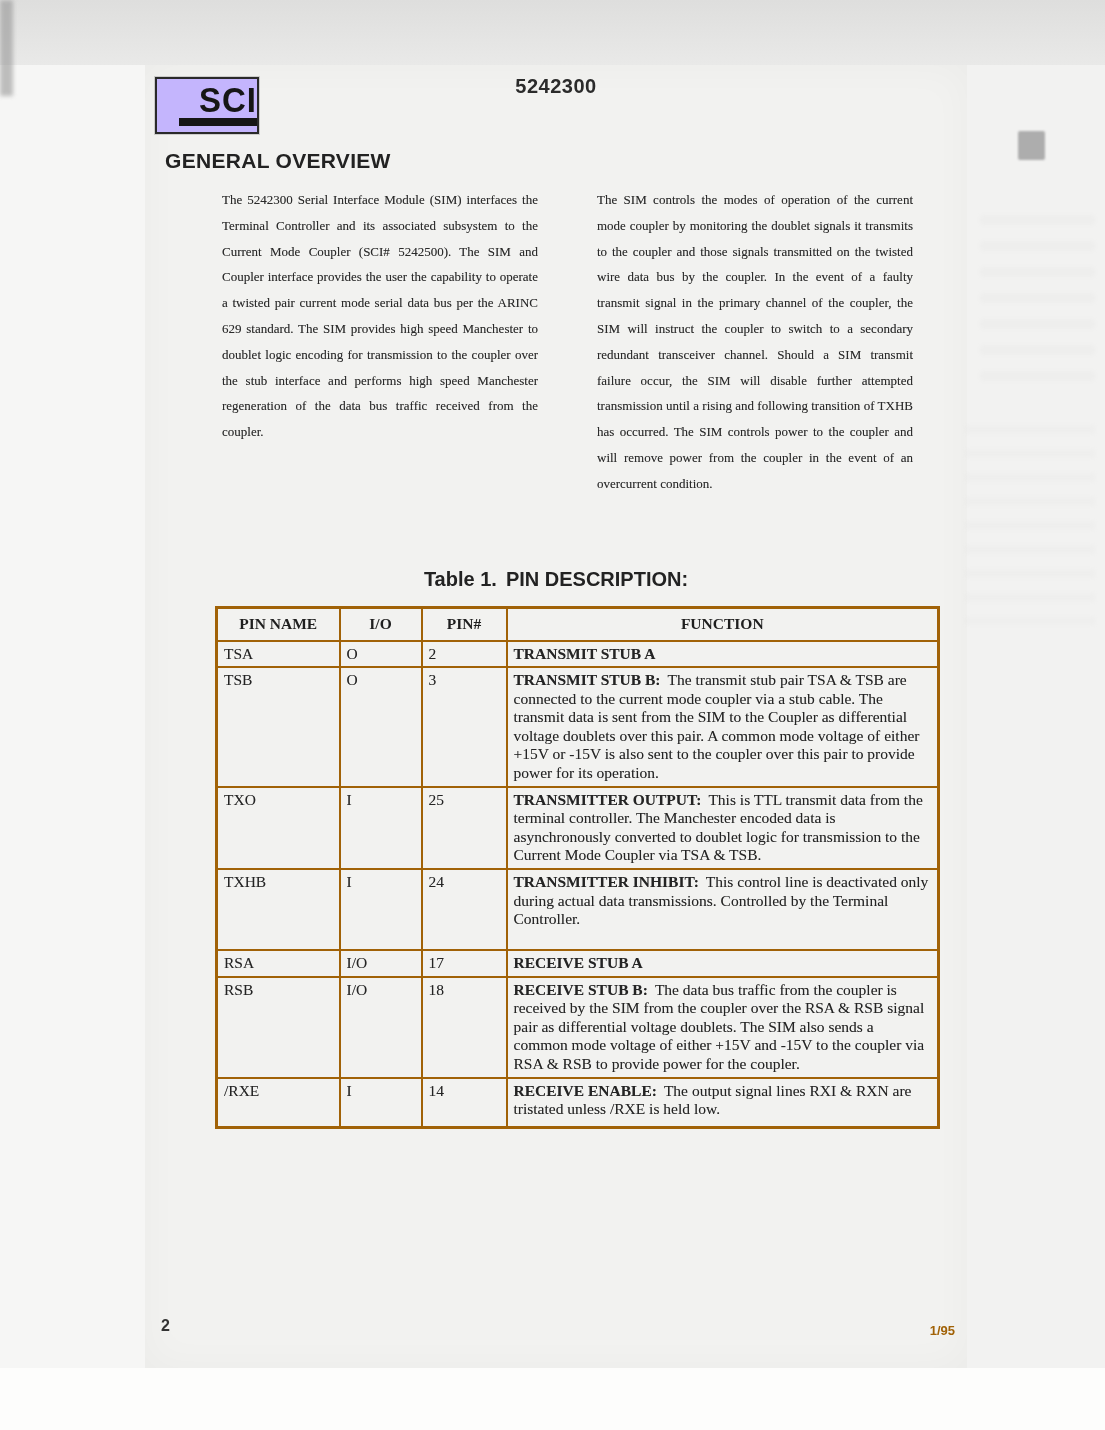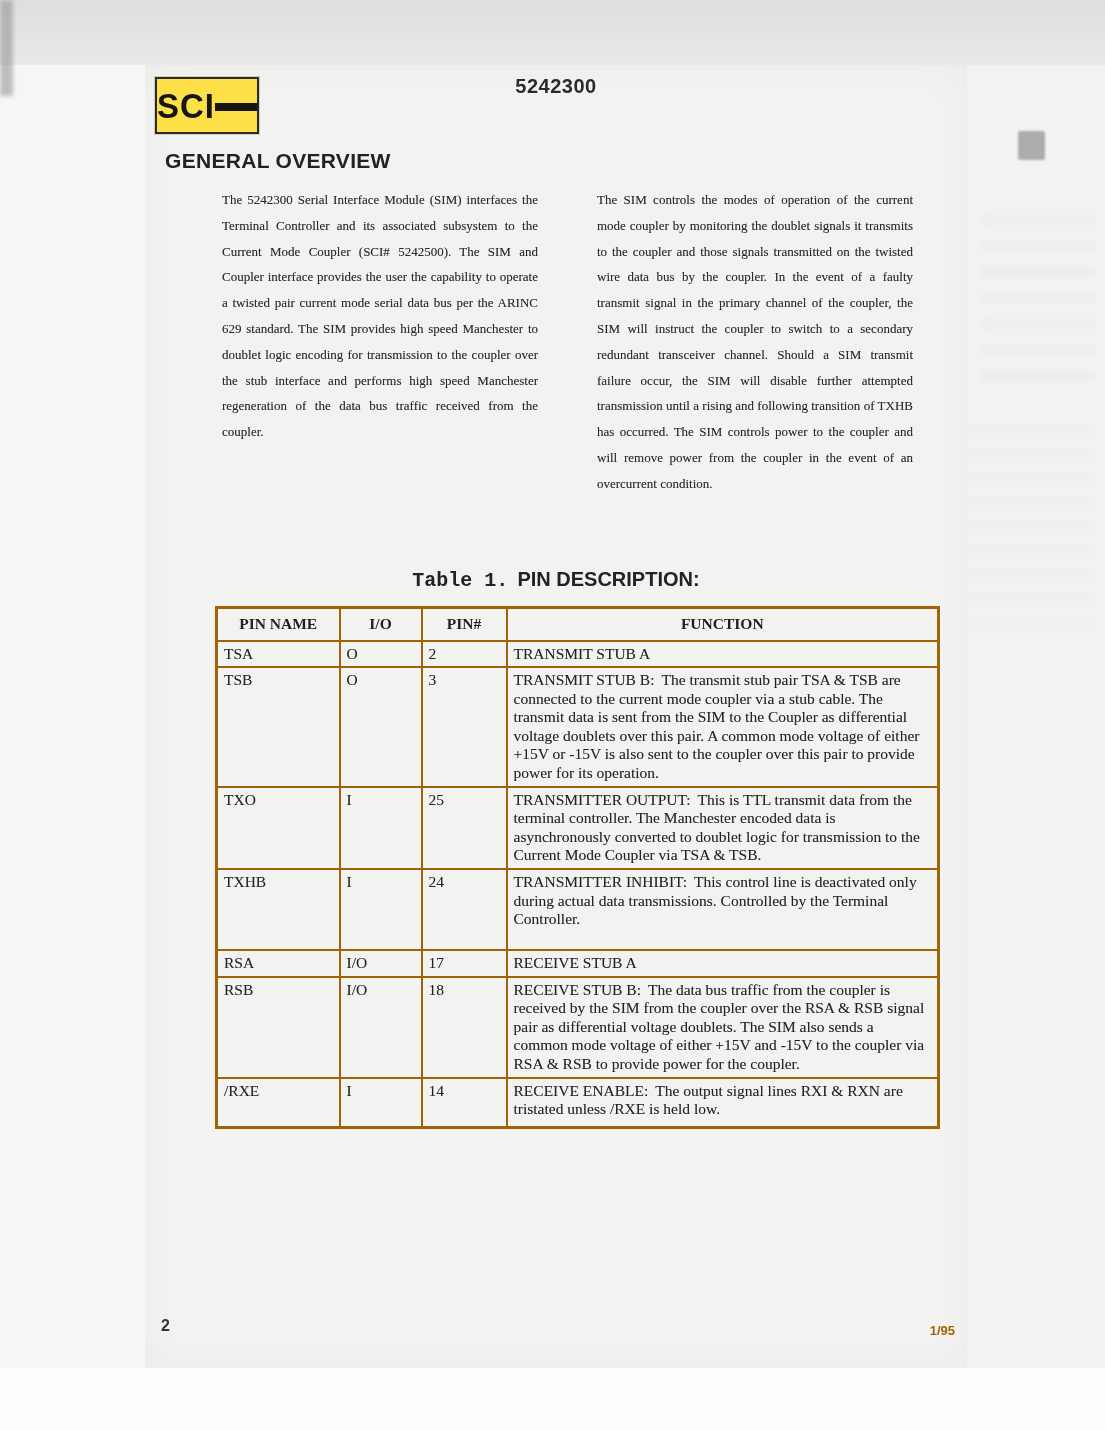--- a/index.html
+++ b/index.html
@@ -44,23 +44,23 @@
   }
   .ghost-text-2{
     position:absolute;left:820px;top:360px;width:130px;height:200px;
     background:repeating-linear-gradient(#b9b9b9 0 9px, transparent 9px 24px);
     opacity:.06;filter:blur(2px);
   }
 
   
   .logo{
     position:absolute;left:10px;top:12px;width:100px;height:53px;
-    border:2px solid #2a2a2a;background:#fde047;
+    border:2px solid #2a2a2a;background:#c4b5fd;
     box-shadow:0 0 0 1px rgba(0,0,0,.15);
-    display:flex;align-items:center;justify-content:center;
+    display:flex;flex-direction:column;align-items:flex-end;justify-content:center;
   }
   .logo-text{
     font-family:"Liberation Sans", sans-serif;
     font-weight:900;font-size:33px;line-height:30px;
     letter-spacing:1px;color:#161616;
     transform:scaleY(1.05);
   }
   .logo-bar{width:78px;height:8px;background:#161616;margin-top:3px;}
   .doc-number{
     position:absolute;left:0;top:10px;width:822px;
@@ -85,21 +85,21 @@
     text-shadow:0 0 .5px rgba(40,40,40,.35);
   }
   .col-left{left:77px;}
   .col-right{left:452px;}
 
   .table-title{
     position:absolute;left:0;top:503px;width:822px;text-align:center;
     font-family:"Liberation Sans", sans-serif;
     font-weight:bold;font-size:20px;color:#222;
   }
-  .table-title .tt-label{margin-right:9px;font-family:Liberation Mono, monospace;}
+  .table-title .tt-label{margin-right:9px;}
 
   table.pin-table{
     position:absolute;left:70px;top:541px;width:722px;
     border-collapse:collapse;table-layout:fixed;
     background:transparent;
   }
   table.pin-table, table.pin-table td, table.pin-table th{
     border:2px solid #a16207;
   }
   table.pin-table{border-width:3px;}
@@ -108,21 +108,21 @@
     padding:5px 4px;text-align:center;vertical-align:middle;
     font-family:"Liberation Serif", serif;
   }
   table.pin-table td{
     font-size:15.5px;color:#242424;
     padding:3px 6px;vertical-align:top;line-height:18.6px;
     text-shadow:0 0 .4px rgba(40,40,40,.3);
   }
   td.c-center{text-align:left;}
   td.c-fn{text-align:left;padding-left:9px;padding-right:9px;}
-  .fn-bold{font-weight:normal;}
+  .fn-bold{font-weight:bold;}
   .fn-text{margin-left:7px;}
 
   .footer-page{
     position:absolute;left:16px;top:1252px;
     font-family:"Liberation Sans", sans-serif;
     font-weight:bold;font-size:16px;color:#333;
   }
   .footer-date{
     position:absolute;right:12px;top:1258px;
     font-family:"Liberation Sans", sans-serif;

